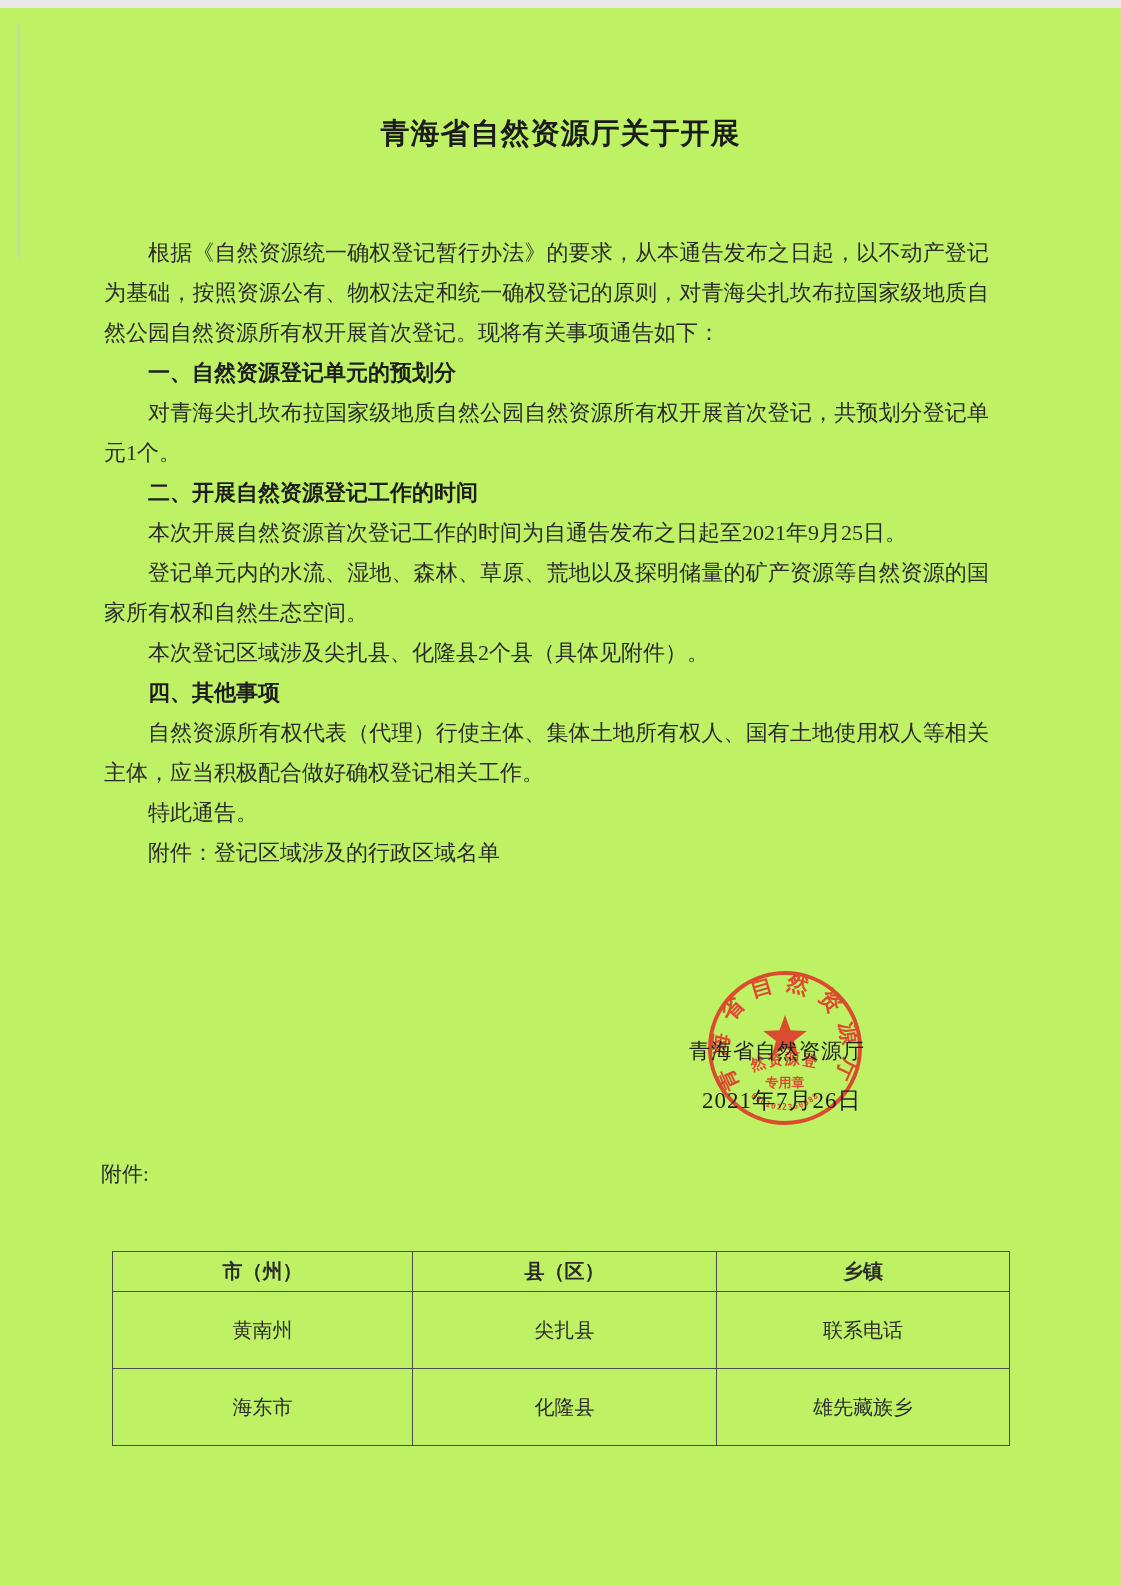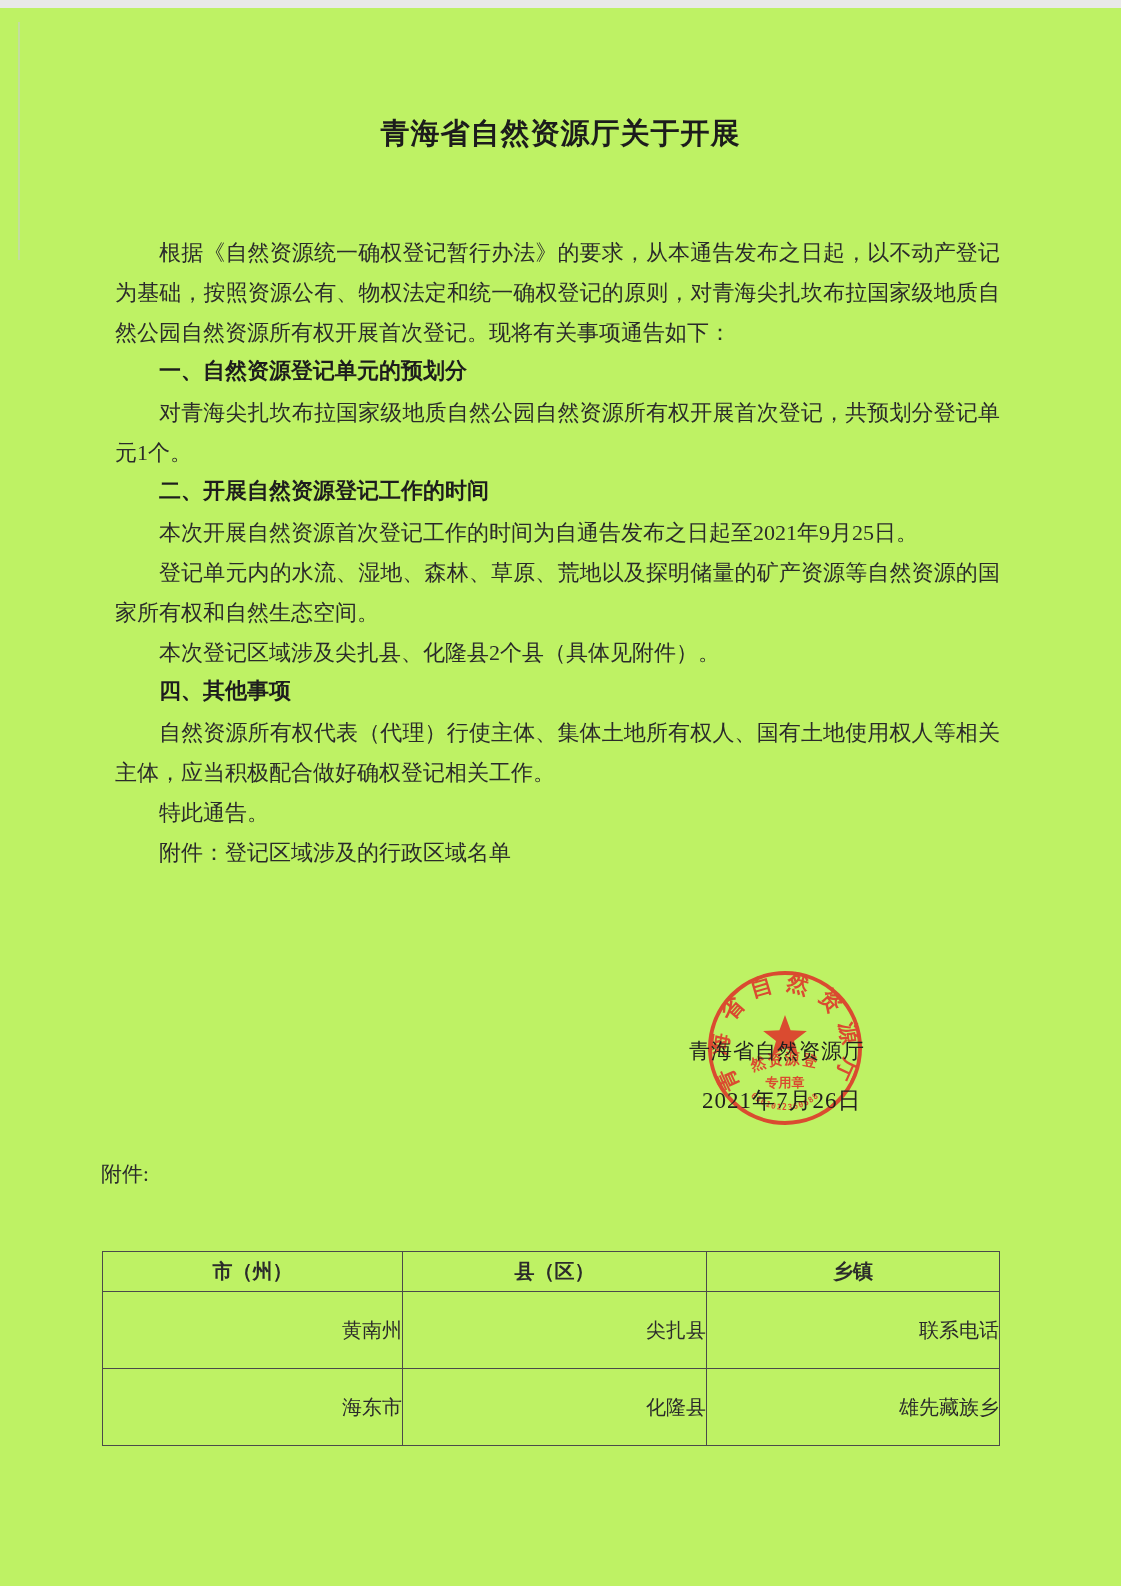--- a/index.html
+++ b/index.html
@@ -19,59 +19,59 @@
   }
   .title-block {
     position:absolute; top:103px; left:114px; width:893px;
     text-align:center;
     font-family:"Liberation Sans","DejaVu Sans",sans-serif;
     font-weight:bold; color:#1c1c1c;
   }
   .title-line1 { font-size:29px; line-height:45px; letter-spacing:1px; }
   .title-line2 { font-size:30px; line-height:45px; }
   .body-block {
-    position:absolute; top:225px; left:115px; width:885px;
+    position:absolute; top:225px; left:104px; width:885px;
     font-size:22px; line-height:40px;
     word-break:break-all; text-align:justify;
   }
   .body-block p { text-indent:44px; }
   .body-block p.sec-head {
-    font-family:Liberation Mono, monospace;
+    font-family:Liberation Serif, serif;
     font-weight:bold; color:#1d1d1d; text-align:left;
   }
   
   .seal-svg { position:absolute; left:703px; top:958px; width:164px; height:164px; z-index:2; opacity:.93; }
   .sig-org {
     position:absolute; left:689px; top:1029px; z-index:3;
     font-size:21px; letter-spacing:1px; color:#1f1f1f;
   }
   .sig-date {
     position:absolute; left:702px; top:1077px; z-index:3;
     font-size:23px; letter-spacing:1px; color:#1f1f1f;
   }
   
   .appendix-label { position:absolute; left:101px; top:1152px; font-size:21px; }
   .appendix-title {
     position:absolute; left:114px; top:1190px; width:893px;
     text-align:center; font-size:24px; font-weight:bold;
     font-family:"Liberation Sans","DejaVu Sans",sans-serif; color:#1c1c1c;
   }
   table.regions {
-    position:absolute; left:102px; top:1243px; width:897px;
+    position:absolute; left:112px; top:1243px; width:897px;
     border-collapse:collapse; table-layout:fixed;
   }
   table.regions th, table.regions td {
     border:1px solid #4a4a4a; text-align:center; vertical-align:middle;
     font-size:20px; color:#2b2b2b;
   }
   table.regions th {
     height:40px; font-weight:bold;
     font-family:"Liberation Sans","DejaVu Sans",sans-serif;
   }
-  table.regions td { height:77px; font-family:"Liberation Serif","DejaVu Serif",serif;text-align:right; }
+  table.regions td { height:77px; font-family:"Liberation Serif","DejaVu Serif",serif; }
   col.c1 { width:300px; } col.c2 { width:304px; } col.c3 { width:293px; }
 </style>
 </head>
 <body>
 
 <div class="page">
 
   <div class="scan-artifact"></div>
 
   <div class="title-block">

